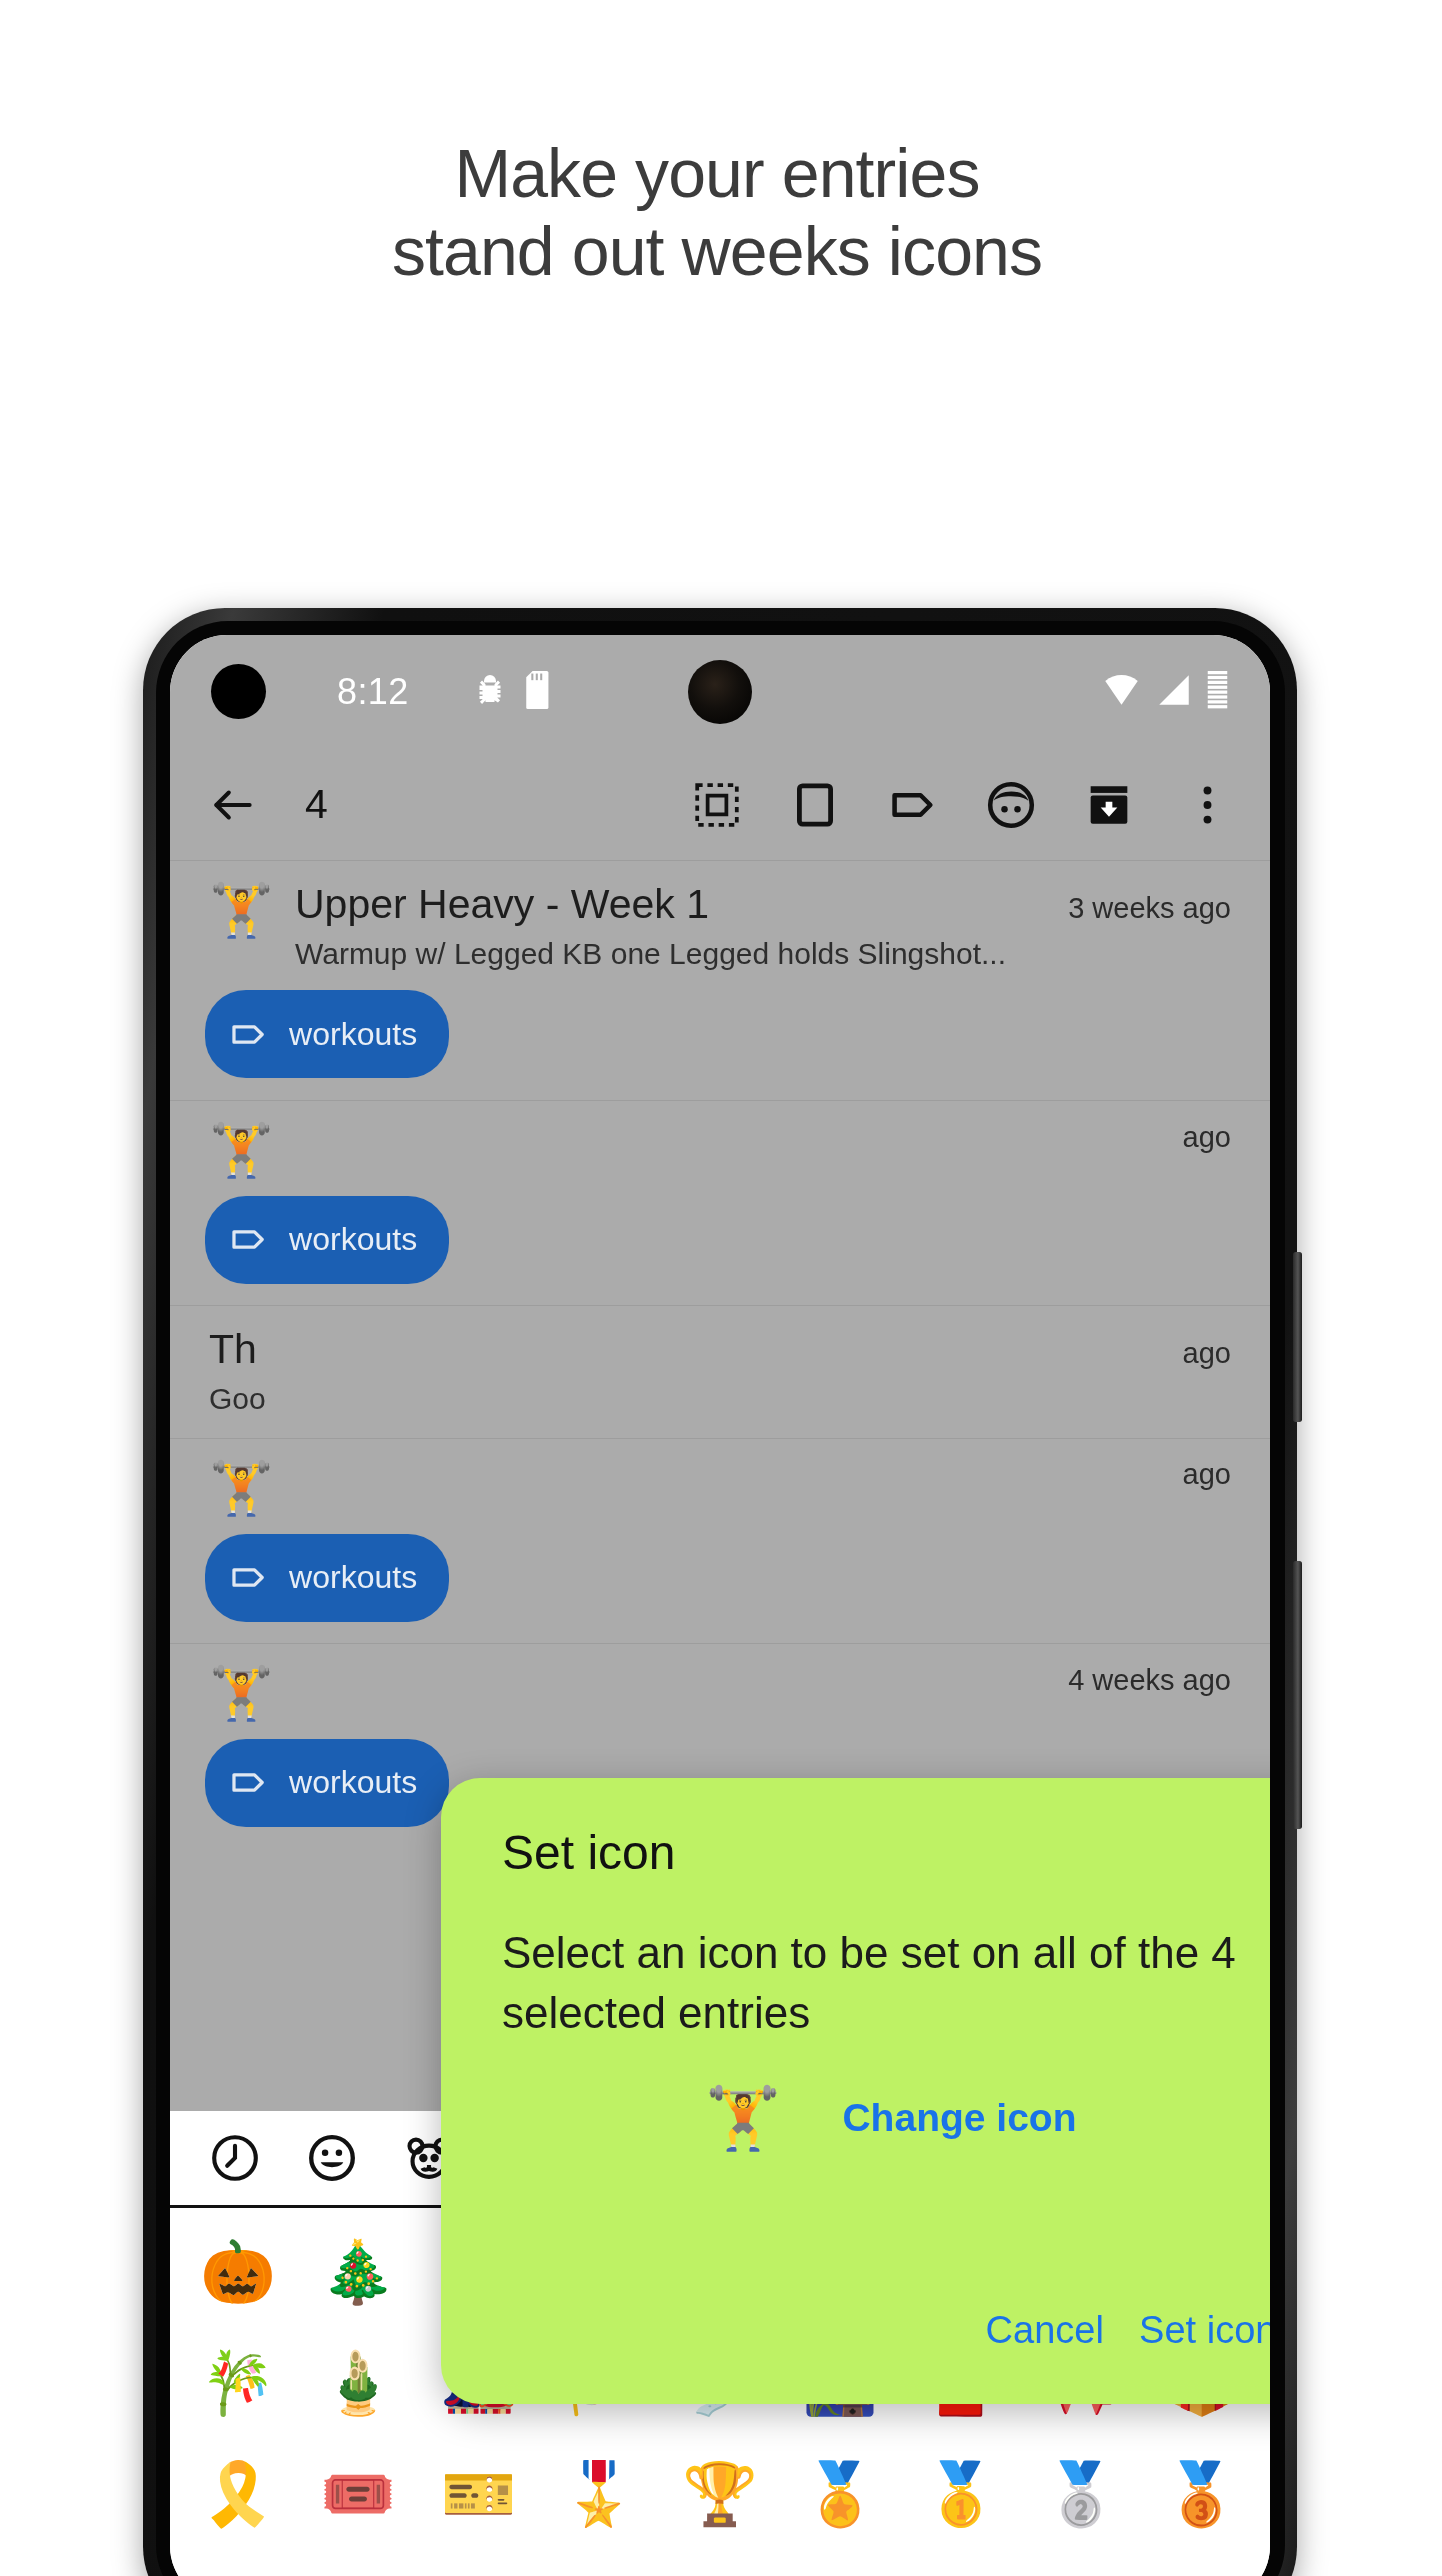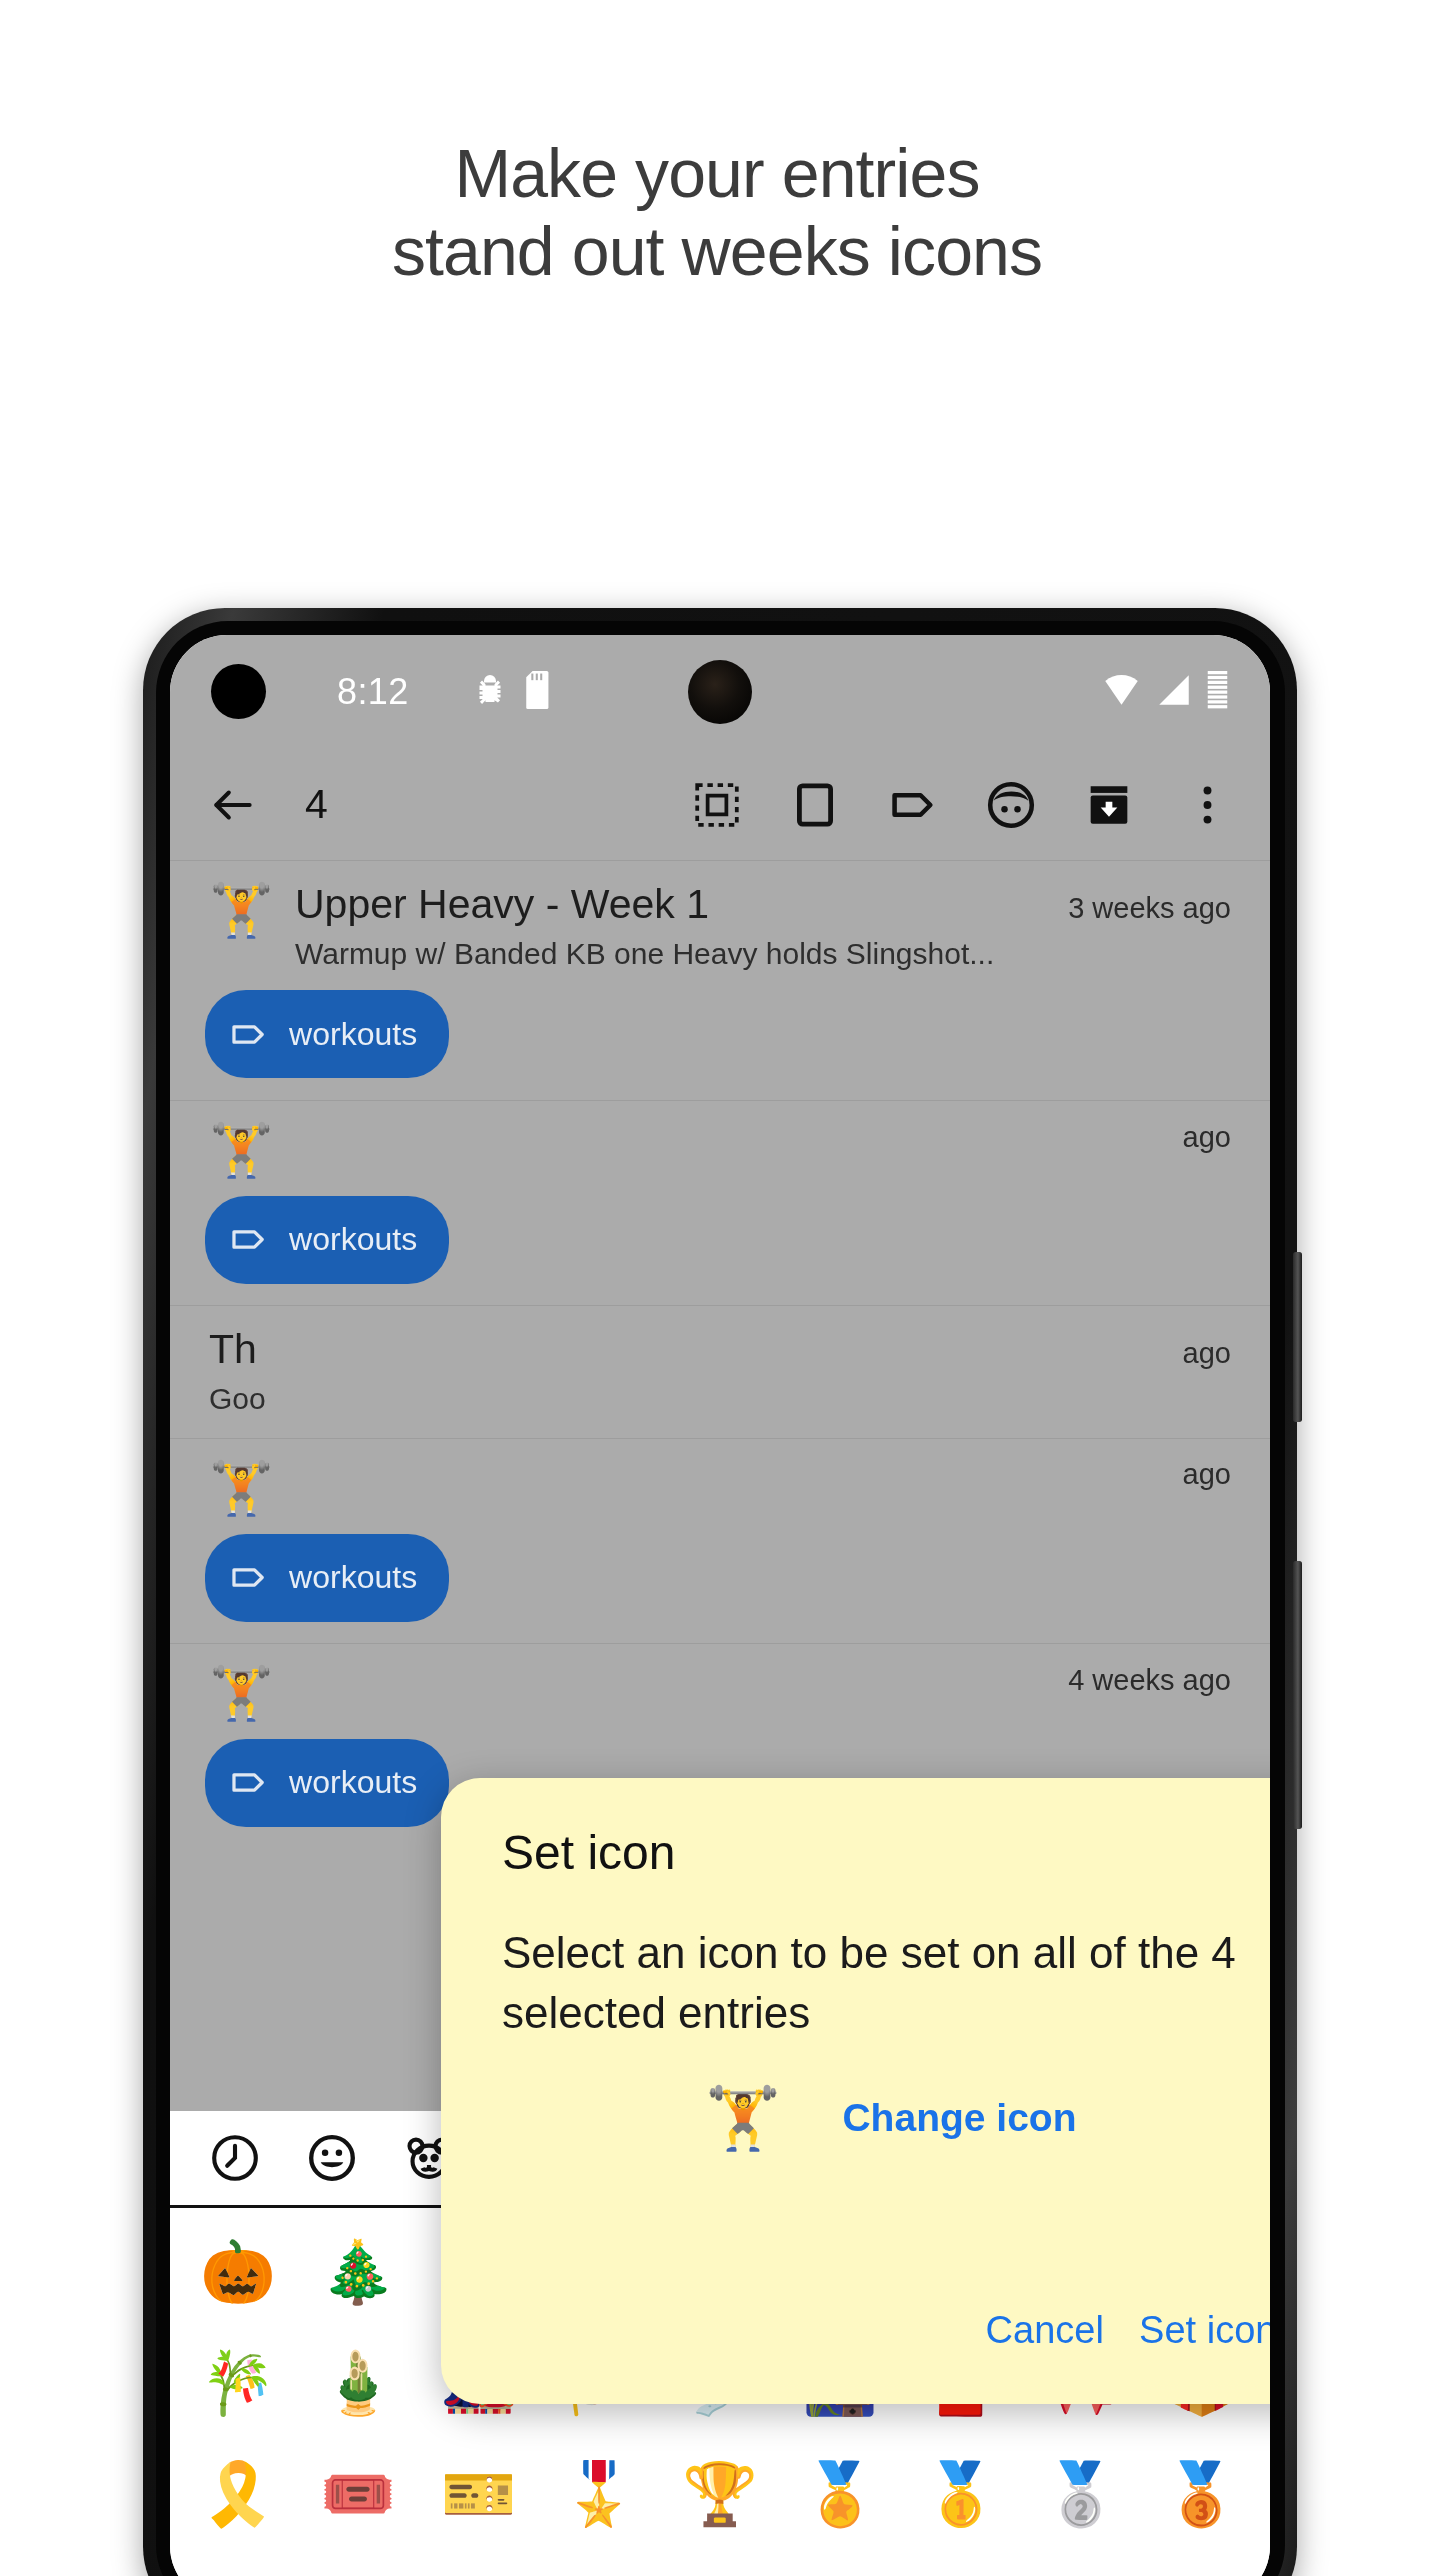--- a/index.html
+++ b/index.html
@@ -158,21 +158,21 @@
   .emoji-cell {
     width:97px; text-align:center;
     font-size:61px; line-height:1;
   }
 
   
   #dialog {
     position:absolute;
     left:271px; top:1143px;
     width:900px; height:626px;
-    background:#fef9c3;
+    background:#bef264;
     border-radius:39px;
     box-shadow:0 9px 36px rgba(0,0,0,.28);
     padding:47px 61px 36px 61px;
     display:flex; flex-direction:column;
   }
   #dialog-title { font-size:48px; color:#111; font-weight:400; }
   #dialog-body {
     margin-top:43px;
     font-size:44px; color:#1b1b1b; line-height:1.36;
     max-width:787px;
@@ -310,21 +310,21 @@
       <div id="entry-list">
 
         <div class="entry">
           <div class="entry-main">
             <div class="entry-emoji">🏋️</div>
             <div class="entry-text">
               <div class="entry-title-row">
                 <div class="entry-title">Upper Heavy - Week 1</div>
                 <div class="entry-time">3 weeks ago</div>
               </div>
-              <div class="entry-snippet">Warmup w/ Banded KB one Heavy holds  Slingshot...</div>
+              <div class="entry-snippet">Warmup w/ Legged KB one Legged holds  Slingshot...</div>
             </div>
           </div>
           <div class="chip">
             <span class="tag-ico">
               <svg width="41" height="41" viewBox="0 0 24 24" fill="none" stroke="#dfe7f2" stroke-width="1.9" stroke-linejoin="round">
                 <path d="M3.5 7.5h12l4.5 4.5-4.5 4.5h-12z"></path>
               </svg>
             </span>
             <span>workouts</span>
           </div>

